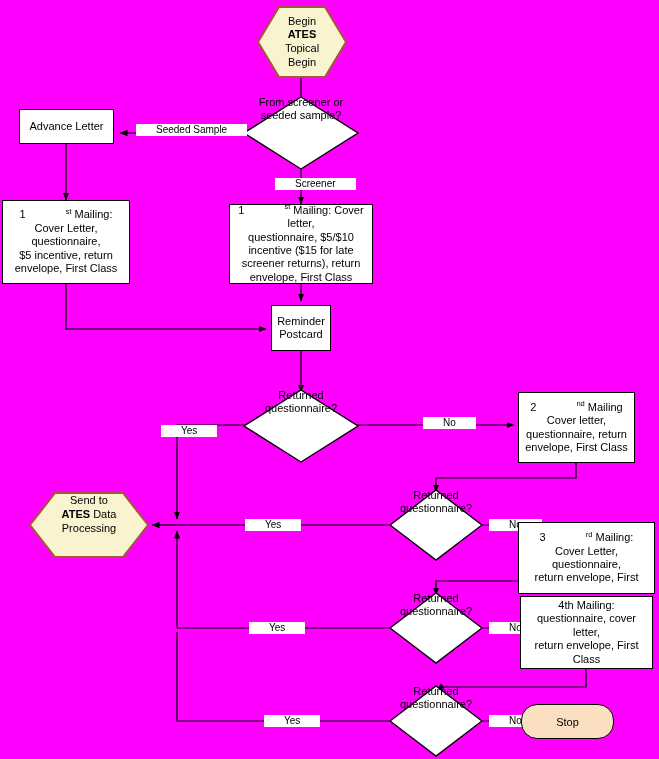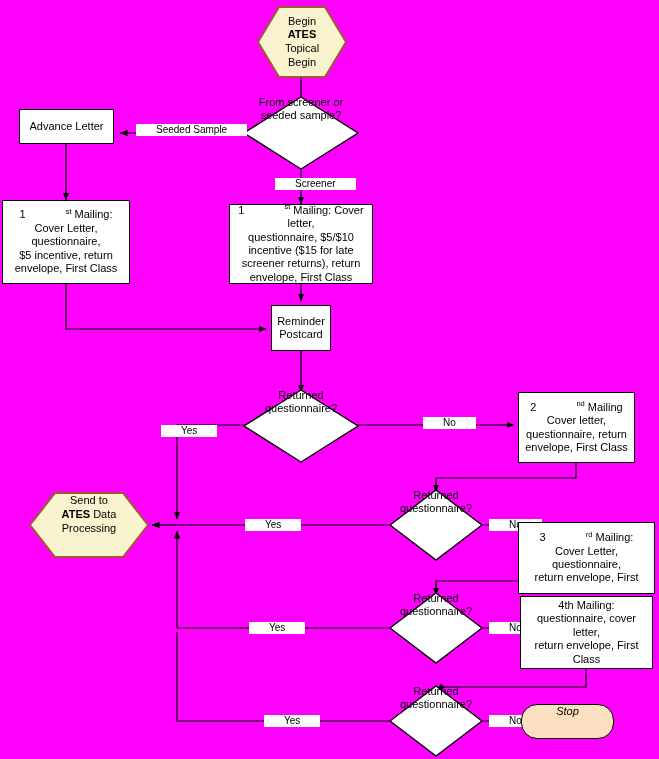--- a/index.html
+++ b/index.html
@@ -89,25 +89,24 @@
     color: #000;
   }
   
   .stopnode {
     position: absolute;
     box-sizing: border-box;
     background: #FADFC0;
     border: 1px solid #000000;
     border-radius: 16px;
     display: flex;
-    align-items: flex-start;
+    align-items: center;
     justify-content: center;
     font-size: 11px;
     color: #000;
-    font-style: italic;
   }
   
   .elabel {
     position: absolute;
     background: #FFFFFF;
     color: #000;
     font-size: 10px;
     line-height: 12px;
     padding: 0 20px;
     white-space: nowrap;

